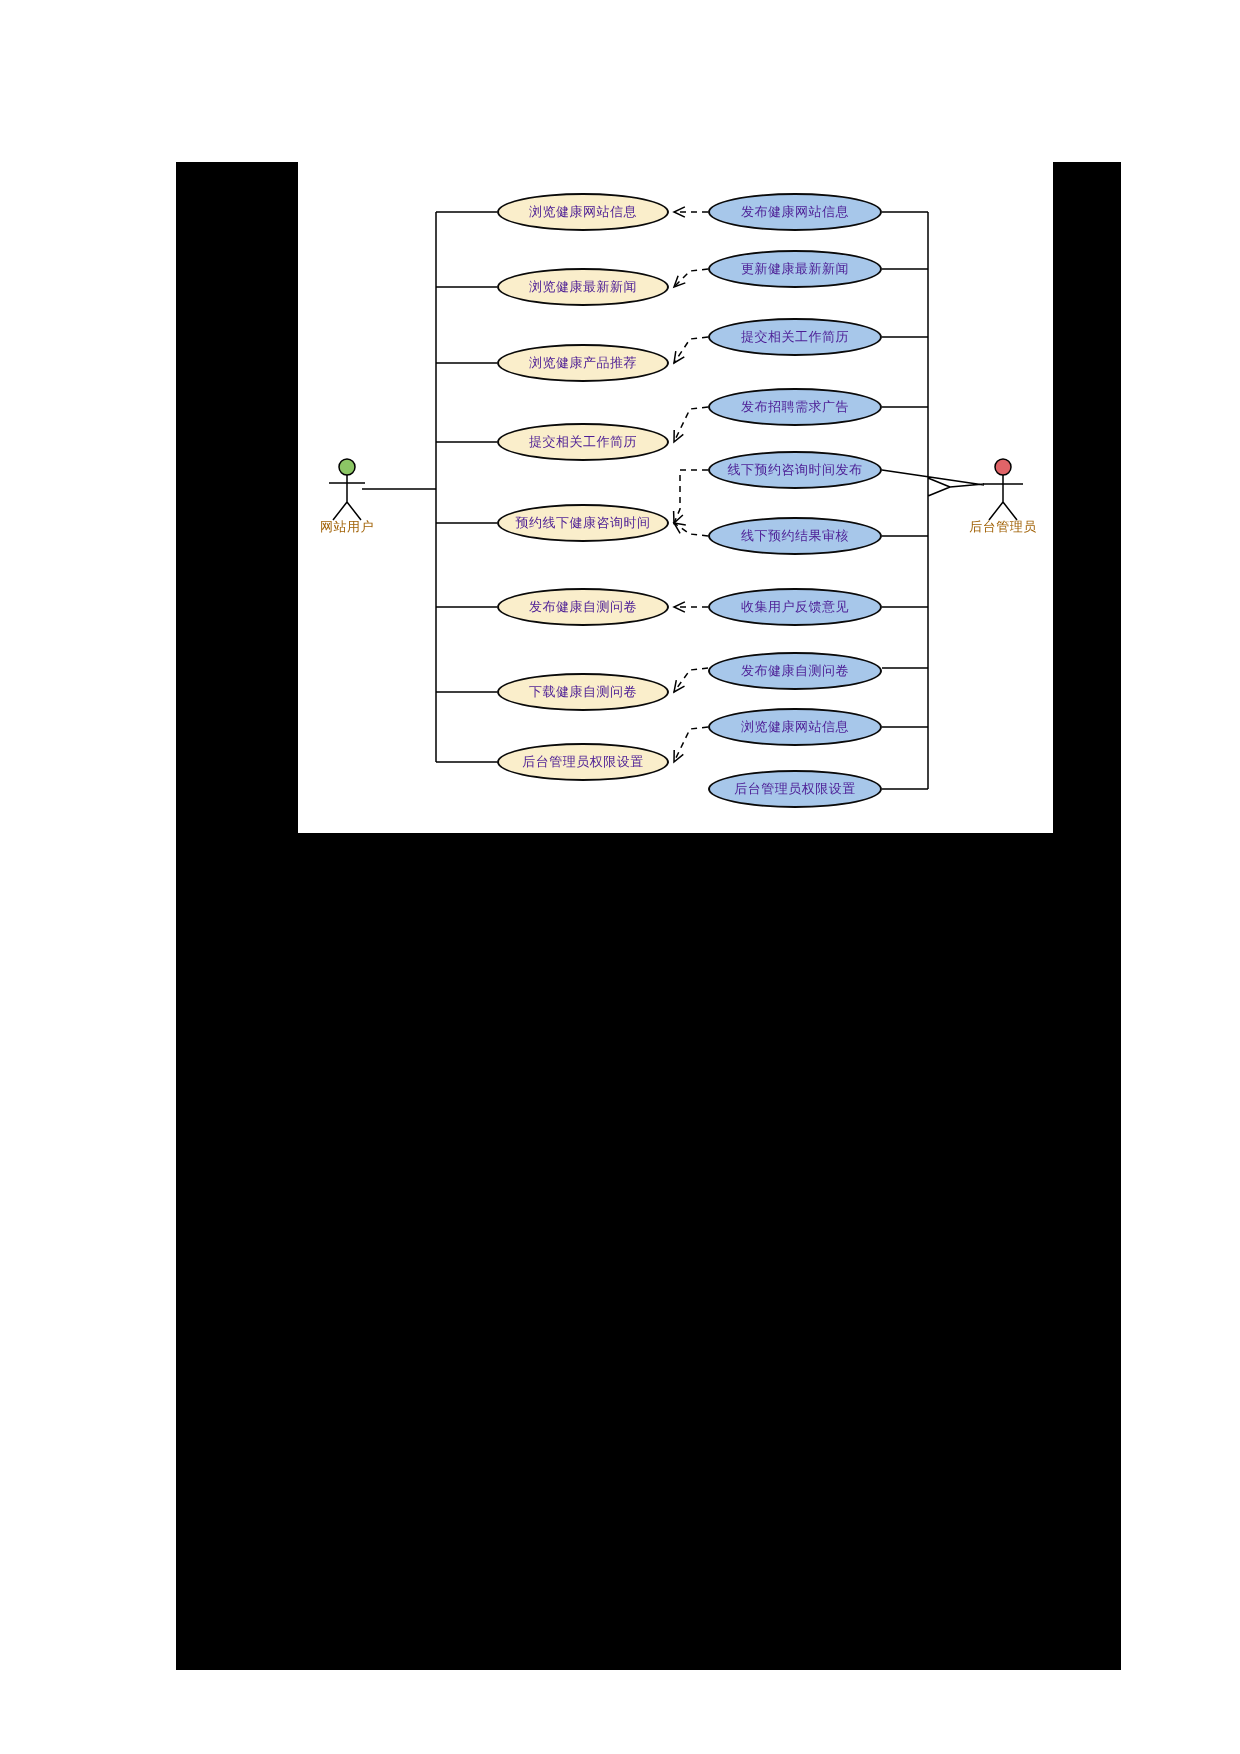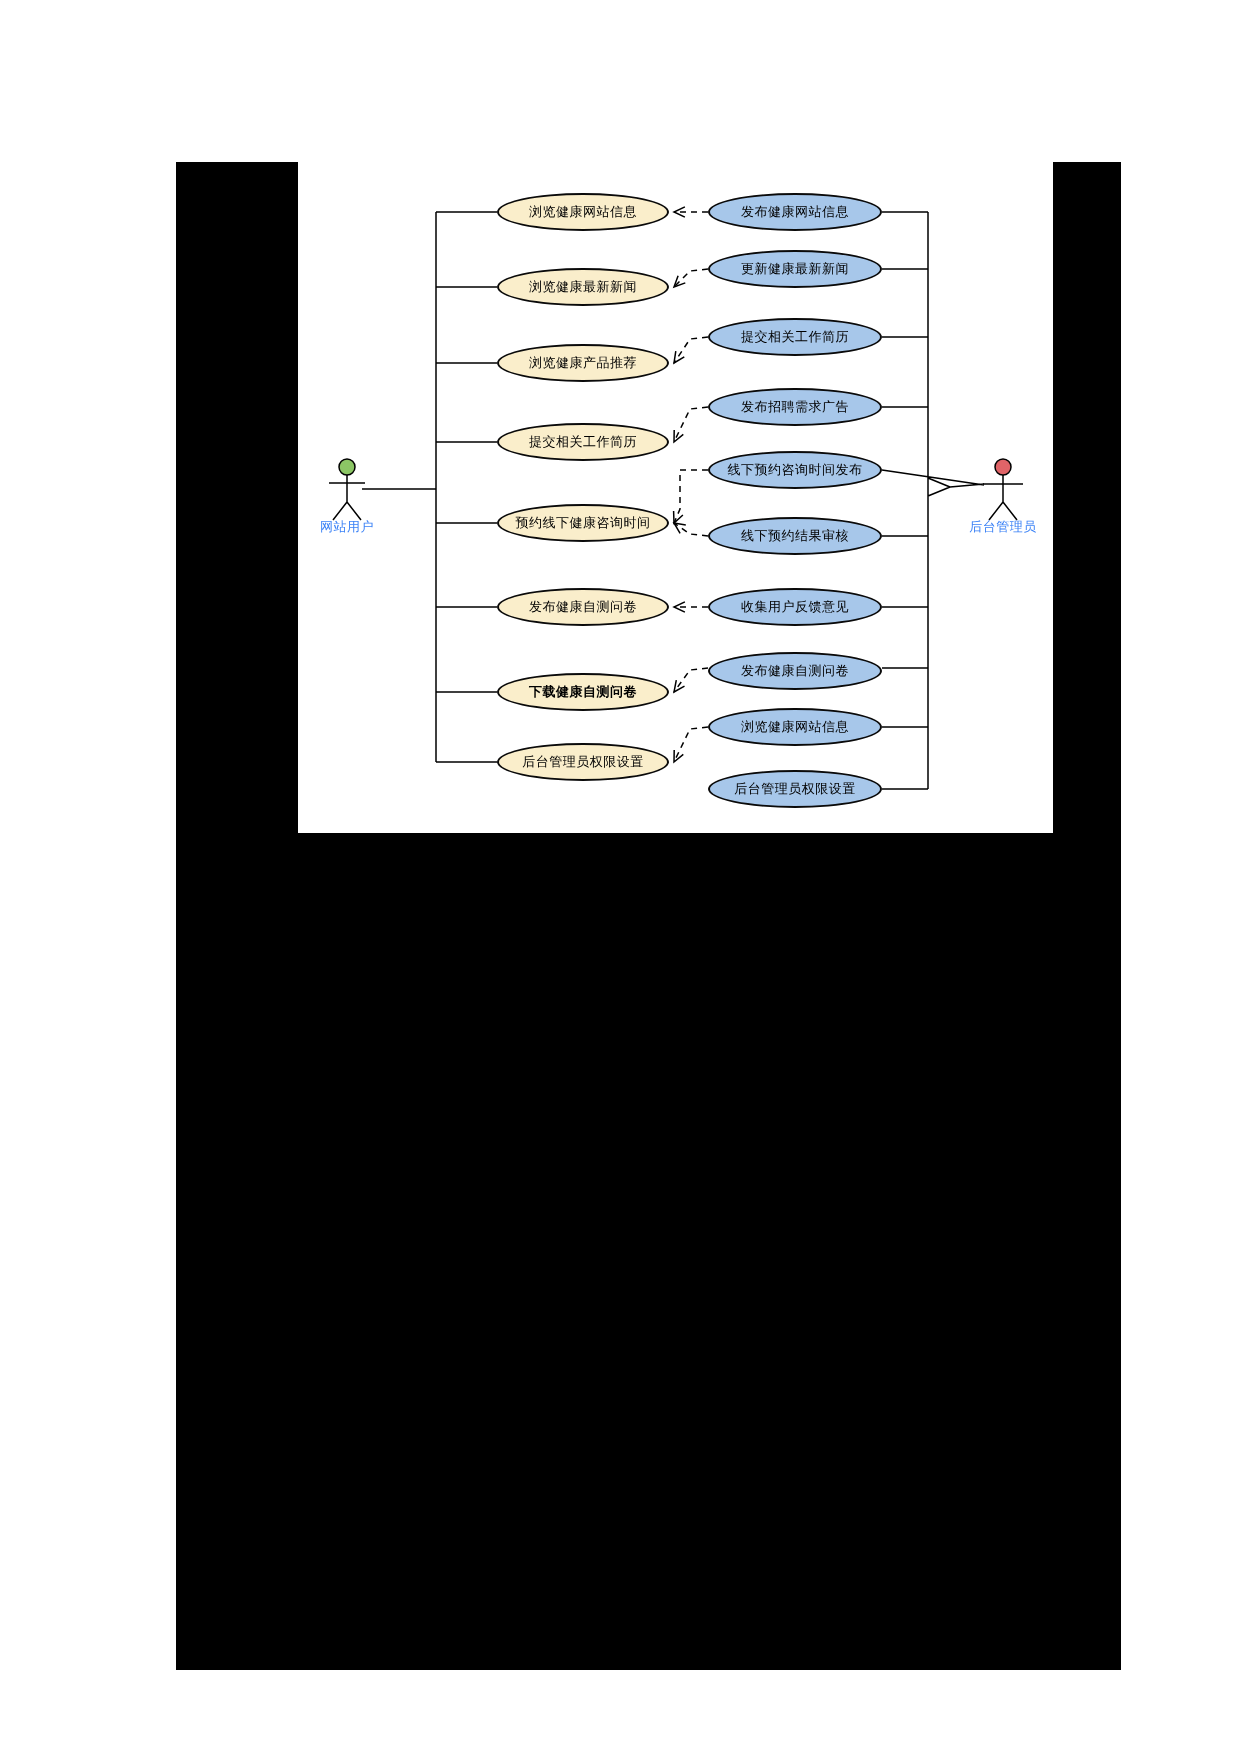--- a/index.html
+++ b/index.html
@@ -12,27 +12,27 @@
     background:#000000;
   }
   .diagram-area{
     position:absolute;left:298px;top:162px;width:755px;height:671px;
     background:#ffffff;
   }
   svg.connector-layer{position:absolute;left:0;top:0;width:755px;height:671px;}
   .uc{
     position:absolute;box-sizing:border-box;border:2px solid #0a0a0a;border-radius:50%;
     display:flex;align-items:center;justify-content:center;
-    font-size:13px;color:#000000;white-space:nowrap;letter-spacing:0.5px;
+    font-size:13px;color:#4c1d95;white-space:nowrap;letter-spacing:0.5px;
   }
   .uc.user{left:199px;width:172px;height:38px;background:#FAEECB;}
   .uc.admin{left:410px;width:174px;height:38px;background:#A7C7EA;}
   .actor-label{
     position:absolute;width:120px;text-align:center;
-    font-size:13px;color:#3b82f6;letter-spacing:0.5px;
+    font-size:13px;color:#a16207;letter-spacing:0.5px;
   }
   .actor-label.user{left:-11px;top:356px;}
   .actor-label.admin{left:645px;top:356px;}
 </style>
 </head>
 <body>
 
 <div class="black-mask"></div>
 
 <div class="diagram-area">
@@ -82,21 +82,21 @@
     </g>
   </svg>
 
   <div id="uc-nodes">
       <div class="uc user" style="top: 31px;">浏览健康网站信息</div>
       <div class="uc user" style="top: 106px;">浏览健康最新新闻</div>
       <div class="uc user" style="top: 182px;">浏览健康产品推荐</div>
       <div class="uc user" style="top: 261px;">提交相关工作简历</div>
       <div class="uc user" style="top: 342px;">预约线下健康咨询时间</div>
       <div class="uc user" style="top: 426px;">发布健康自测问卷</div>
-      <div class="uc user" style="top: 511px; font-weight: bold;">下载健康自测问卷</div>
+      <div class="uc user" style="top: 511px;">下载健康自测问卷</div>
       <div class="uc user" style="top: 581px;">后台管理员权限设置</div>
       <div class="uc admin" style="top: 31px;">发布健康网站信息</div>
       <div class="uc admin" style="top: 88px;">更新健康最新新闻</div>
       <div class="uc admin" style="top: 156px;">提交相关工作简历</div>
       <div class="uc admin" style="top: 226px;">发布招聘需求广告</div>
       <div class="uc admin" style="top: 289px;">线下预约咨询时间发布</div>
       <div class="uc admin" style="top: 355px;">线下预约结果审核</div>
       <div class="uc admin" style="top: 426px;">收集用户反馈意见</div>
       <div class="uc admin" style="top: 490px;">发布健康自测问卷</div>
       <div class="uc admin" style="top: 546px;">浏览健康网站信息</div>

